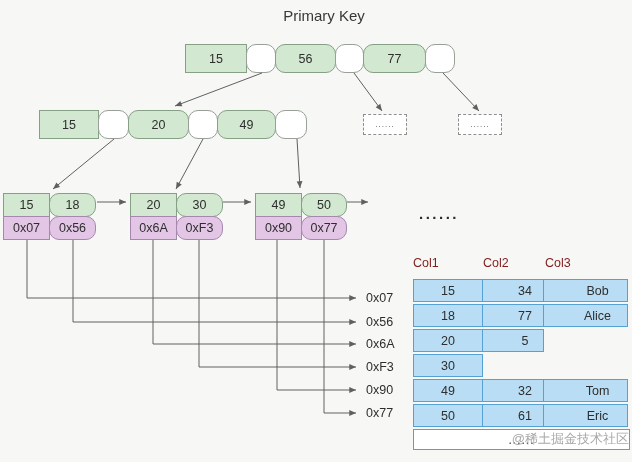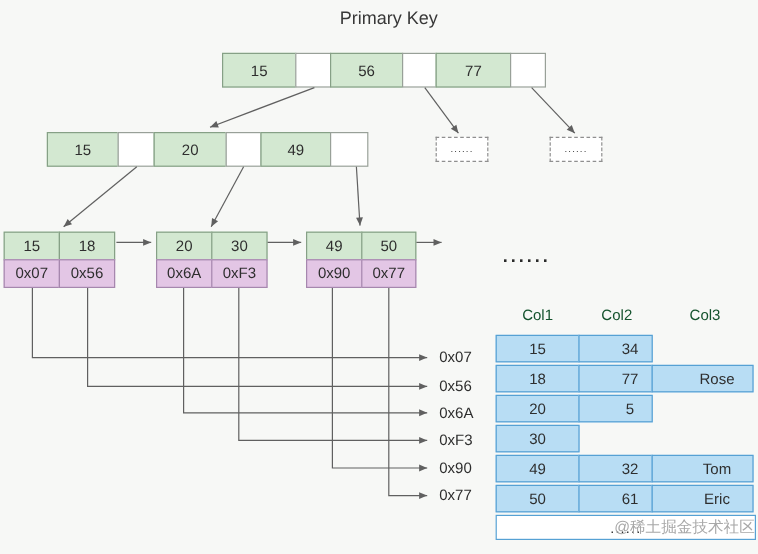--- a/index.html
+++ b/index.html
@@ -12,21 +12,21 @@
     position:absolute; top:7px; left:16px; width:616px;
     text-align:center; font-size:15px; color:#383838;
   }
   
   .bar { position:absolute; display:flex; height:29px; }
   .cell {
     box-sizing:border-box; height:100%;
     display:flex; align-items:center; justify-content:center;
     font-size:12.5px; color:#2e2e2e; border:1px solid #86a086;
   }
-  .cell + .cell { margin-left:-1px; }
+  .cell + .cell { margin-left:-1px;border-radius:10px; }
   .kc { background:#d3e8d1; border-color:#86a086; }
   .pc { background:#ffffff; border-color:#98a098; }
   .hc { background:#e3c6e5; border-color:#a687ae; }
   
   .leaf { position:absolute; display:flex; flex-direction:column; }
   .lrow { display:flex; height:24px; }
   .lrow + .lrow { margin-top:-1px; }
   .lrow .cell { height:24px; }
   
   .dashedbox {
@@ -39,21 +39,21 @@
     position:absolute; left:419px; top:205px;
     font-size:15px; font-weight:bold; letter-spacing:2.5px; color:#2a2a2a;
   }
   
   .hexlabel {
     position:absolute; left:366px; height:16px; line-height:16px;
     font-size:12.5px; color:#2e2e2e;
   }
   
   .theaders { position:absolute; left:413px; top:256px; display:flex; }
-  .th { font-size:12.5px; color:#14532d; text-align:center; }
+  .th { font-size:12.5px; color:#7f1d1d; }
   .tbl { position:absolute; left:413px; top:279px; width:217px; }
   .trow { display:flex; height:23px; margin-bottom:2px; }
   .tcell {
     box-sizing:border-box; border:1px solid #56a1d4; background:#b8ddf4;
     display:flex; align-items:center; justify-content:center;
     font-size:12.5px; color:#2e2e2e; height:23px;
   }
   .tcell + .tcell { margin-left:-1px;padding-left:24px; }
   .c1 { width:70px; } .c2 { width:62px; } .c3 { width:85px; }
   .twhite {
@@ -144,25 +144,26 @@
   <div class="theaders">
     <div class="th c1">Col1</div>
     <div class="th c2">Col2</div>
     <div class="th c3">Col3</div>
   </div>
 
   <div class="tbl">
     <div class="trow">
       <div class="tcell c1">15</div>
       <div class="tcell c2">34</div>
+      <div class="tcell c3">Bob</div>
     </div>
     <div class="trow">
       <div class="tcell c1">18</div>
       <div class="tcell c2">77</div>
-      <div class="tcell c3">Rose</div>
+      <div class="tcell c3">Alice</div>
     </div>
     <div class="trow">
       <div class="tcell c1">20</div>
       <div class="tcell c2">5</div>
     </div>
     <div class="trow">
       <div class="tcell c1">30</div>
     </div>
     <div class="trow">
       <div class="tcell c1">49</div>

